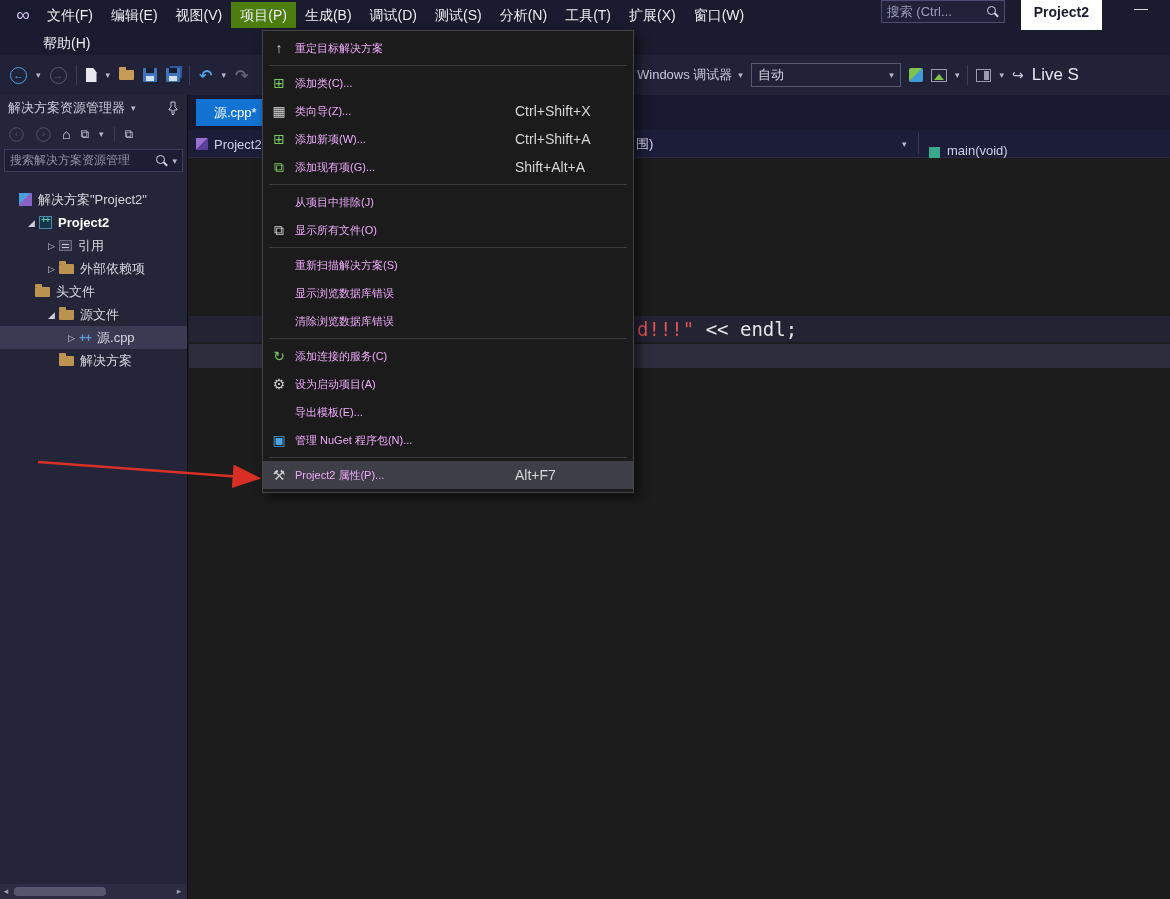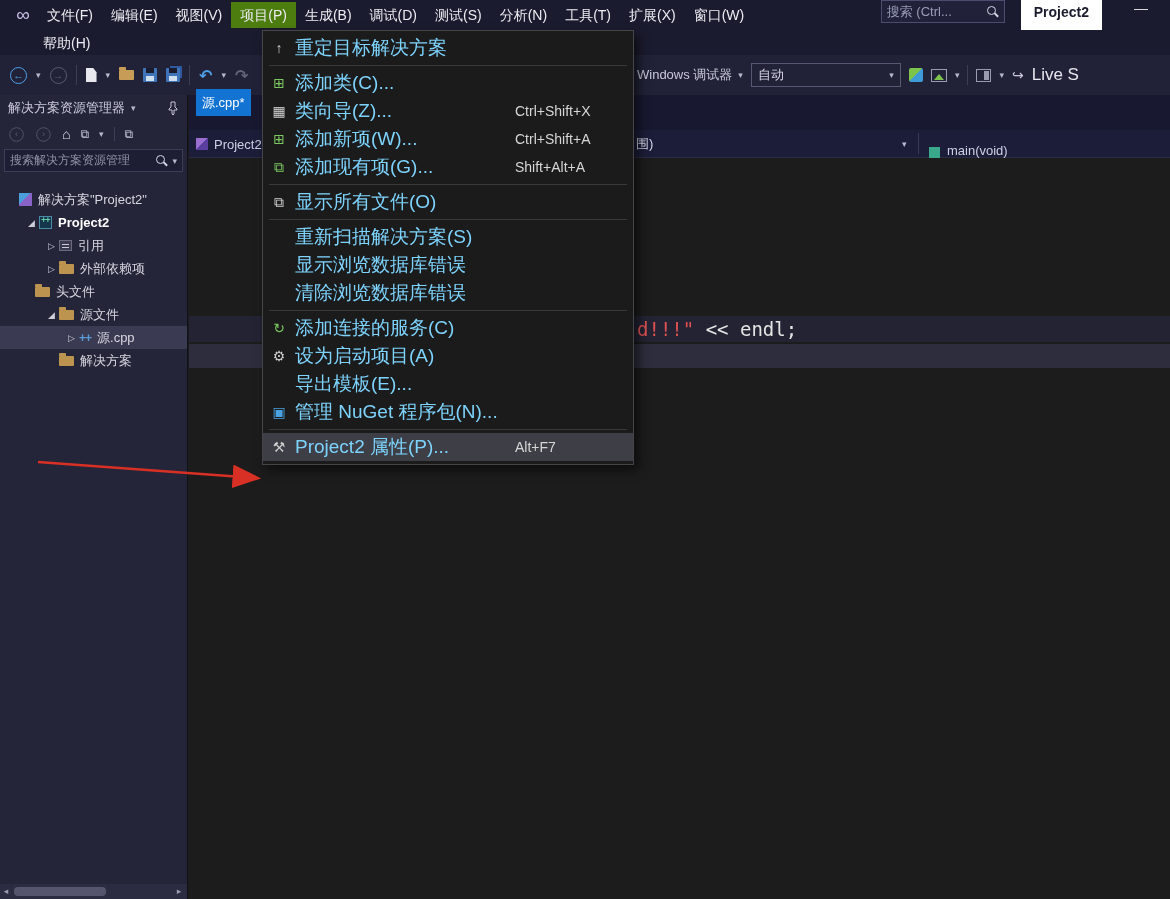--- a/index.html
+++ b/index.html
@@ -77,21 +77,21 @@
   .ic-cppfile{color:#5b9bd5;font-weight:bold;font-size:12px;letter-spacing:-1px}
   .se-hscroll{position:relative;height:15px;background:#2b2c42;margin-top:2px}
   .sb-thumb{position:absolute;left:14px;top:3px;width:92px;height:9px;background:#55566e;border-radius:4px}
   .sb-arrow{position:absolute;top:0;width:12px;height:15px;color:#9a9ab5;font-size:9px;line-height:15px;text-align:center}
   .sb-arrow.left{left:0}.sb-arrow.left::before{content:"◂"}
   .sb-arrow.right{right:2px}.sb-arrow.right::before{content:"▸"}
 
   
   .editor{position:absolute;left:189px;top:95px;width:981px;height:804px;background:#1c1c1c;z-index:1}
   .tabstrip{position:relative;height:35px;background:#181930}
-  .tab.active{position:absolute;left:7px;bottom:14px;height:27px;background:#1273d2;color:#fff;font-size:13px;display:flex;align-items:center;padding:0 6px;white-space:nowrap}
+  .tab.active{position:absolute;left:7px;bottom:4px;height:27px;background:#1273d2;color:#fff;font-size:13px;display:flex;align-items:center;padding:0 18px;white-space:nowrap}
   .breadcrumb{position:relative;height:28px;background:#1c1d38;border-bottom:1px solid #2a2b45;font-size:13px;color:#cfd0e6}
   .bc-project{position:absolute;left:7px;top:0;height:28px;display:flex;align-items:center;gap:6px;white-space:nowrap}
   .ic-vsproj{width:12px;height:12px;background:linear-gradient(135deg,#9b6fd0 0 50%,#5a3f9e 50% 100%)}
   .bc-frag{position:absolute;left:447px;top:0;line-height:28px;color:#d8d9ea;white-space:nowrap}
   .bc-caret{position:absolute;left:713px;top:0;line-height:28px}
   .bc-divider{position:absolute;left:729px;top:3px;bottom:3px;width:1px;background:#3a3b58}
   .bc-func{position:absolute;left:740px;top:0;height:28px;display:flex;align-items:flex-end;gap:7px;white-space:nowrap}
   .ic-cube{width:11px;height:11px;background:#3aa88a}
   .code{position:absolute;left:0;top:63px;right:0;bottom:0;background:#1c1c1c}
   .codeband{position:absolute;left:0;right:0}
@@ -99,21 +99,21 @@
   .band2{top:186px;height:24px;background:#2d2d3d}
   .code-red{color:#e05252}
   .code-plain{color:#e4e4e4}
 
   
   .context-menu{position:absolute;left:262px;top:30px;width:372px;background:#1b1b1c;border:1px solid #454548;box-shadow:5px 5px 10px rgba(0,0,0,.55);z-index:40;padding:3px 0}
   .cm-item{display:flex;align-items:center;height:28px;cursor:default}
   .cm-item.hl{background:#3e3e46}
   .cm-icon{flex:0 0 32px;text-align:center;font-size:14px}
   .g-light{color:#cfcfcf}.g-green{color:#7cc860}.g-blue{color:#4aa3e0}
-  .cm-label{flex:1;font-size:19px;color:#7dd3fc;white-space:nowrap;overflow:hidden}
+  .cm-label{flex:1;font-size:11px;color:#f0abfc;white-space:nowrap;overflow:hidden}
   .cm-shortcut{flex:0 0 118px;font-size:14px;color:#d6d6d6;white-space:nowrap}
   .menu-sep{height:1px;background:#3a3a3e;margin:3px 6px}
 
   
   .red-arrow{position:absolute;left:30px;top:448px;width:240px;height:45px;z-index:50;pointer-events:none}
 </style>
 </head>
 <body>
 
 <div class="titlebar">
@@ -299,20 +299,25 @@
       <span class="cm-label">添加新项(W)...</span>
       <span class="cm-shortcut">Ctrl+Shift+A</span>
     </div>
     <div class="cm-item">
       <span class="cm-icon g-green">⧉</span>
       <span class="cm-label">添加现有项(G)...</span>
       <span class="cm-shortcut">Shift+Alt+A</span>
     </div>
     <div class="menu-sep"></div>
     <div class="cm-item">
+      <span class="cm-icon "></span>
+      <span class="cm-label">从项目中排除(J)</span>
+      <span class="cm-shortcut"></span>
+    </div>
+    <div class="cm-item">
       <span class="cm-icon g-light">⧉</span>
       <span class="cm-label">显示所有文件(O)</span>
       <span class="cm-shortcut"></span>
     </div>
     <div class="menu-sep"></div>
     <div class="cm-item">
       <span class="cm-icon "></span>
       <span class="cm-label">重新扫描解决方案(S)</span>
       <span class="cm-shortcut"></span>
     </div>

